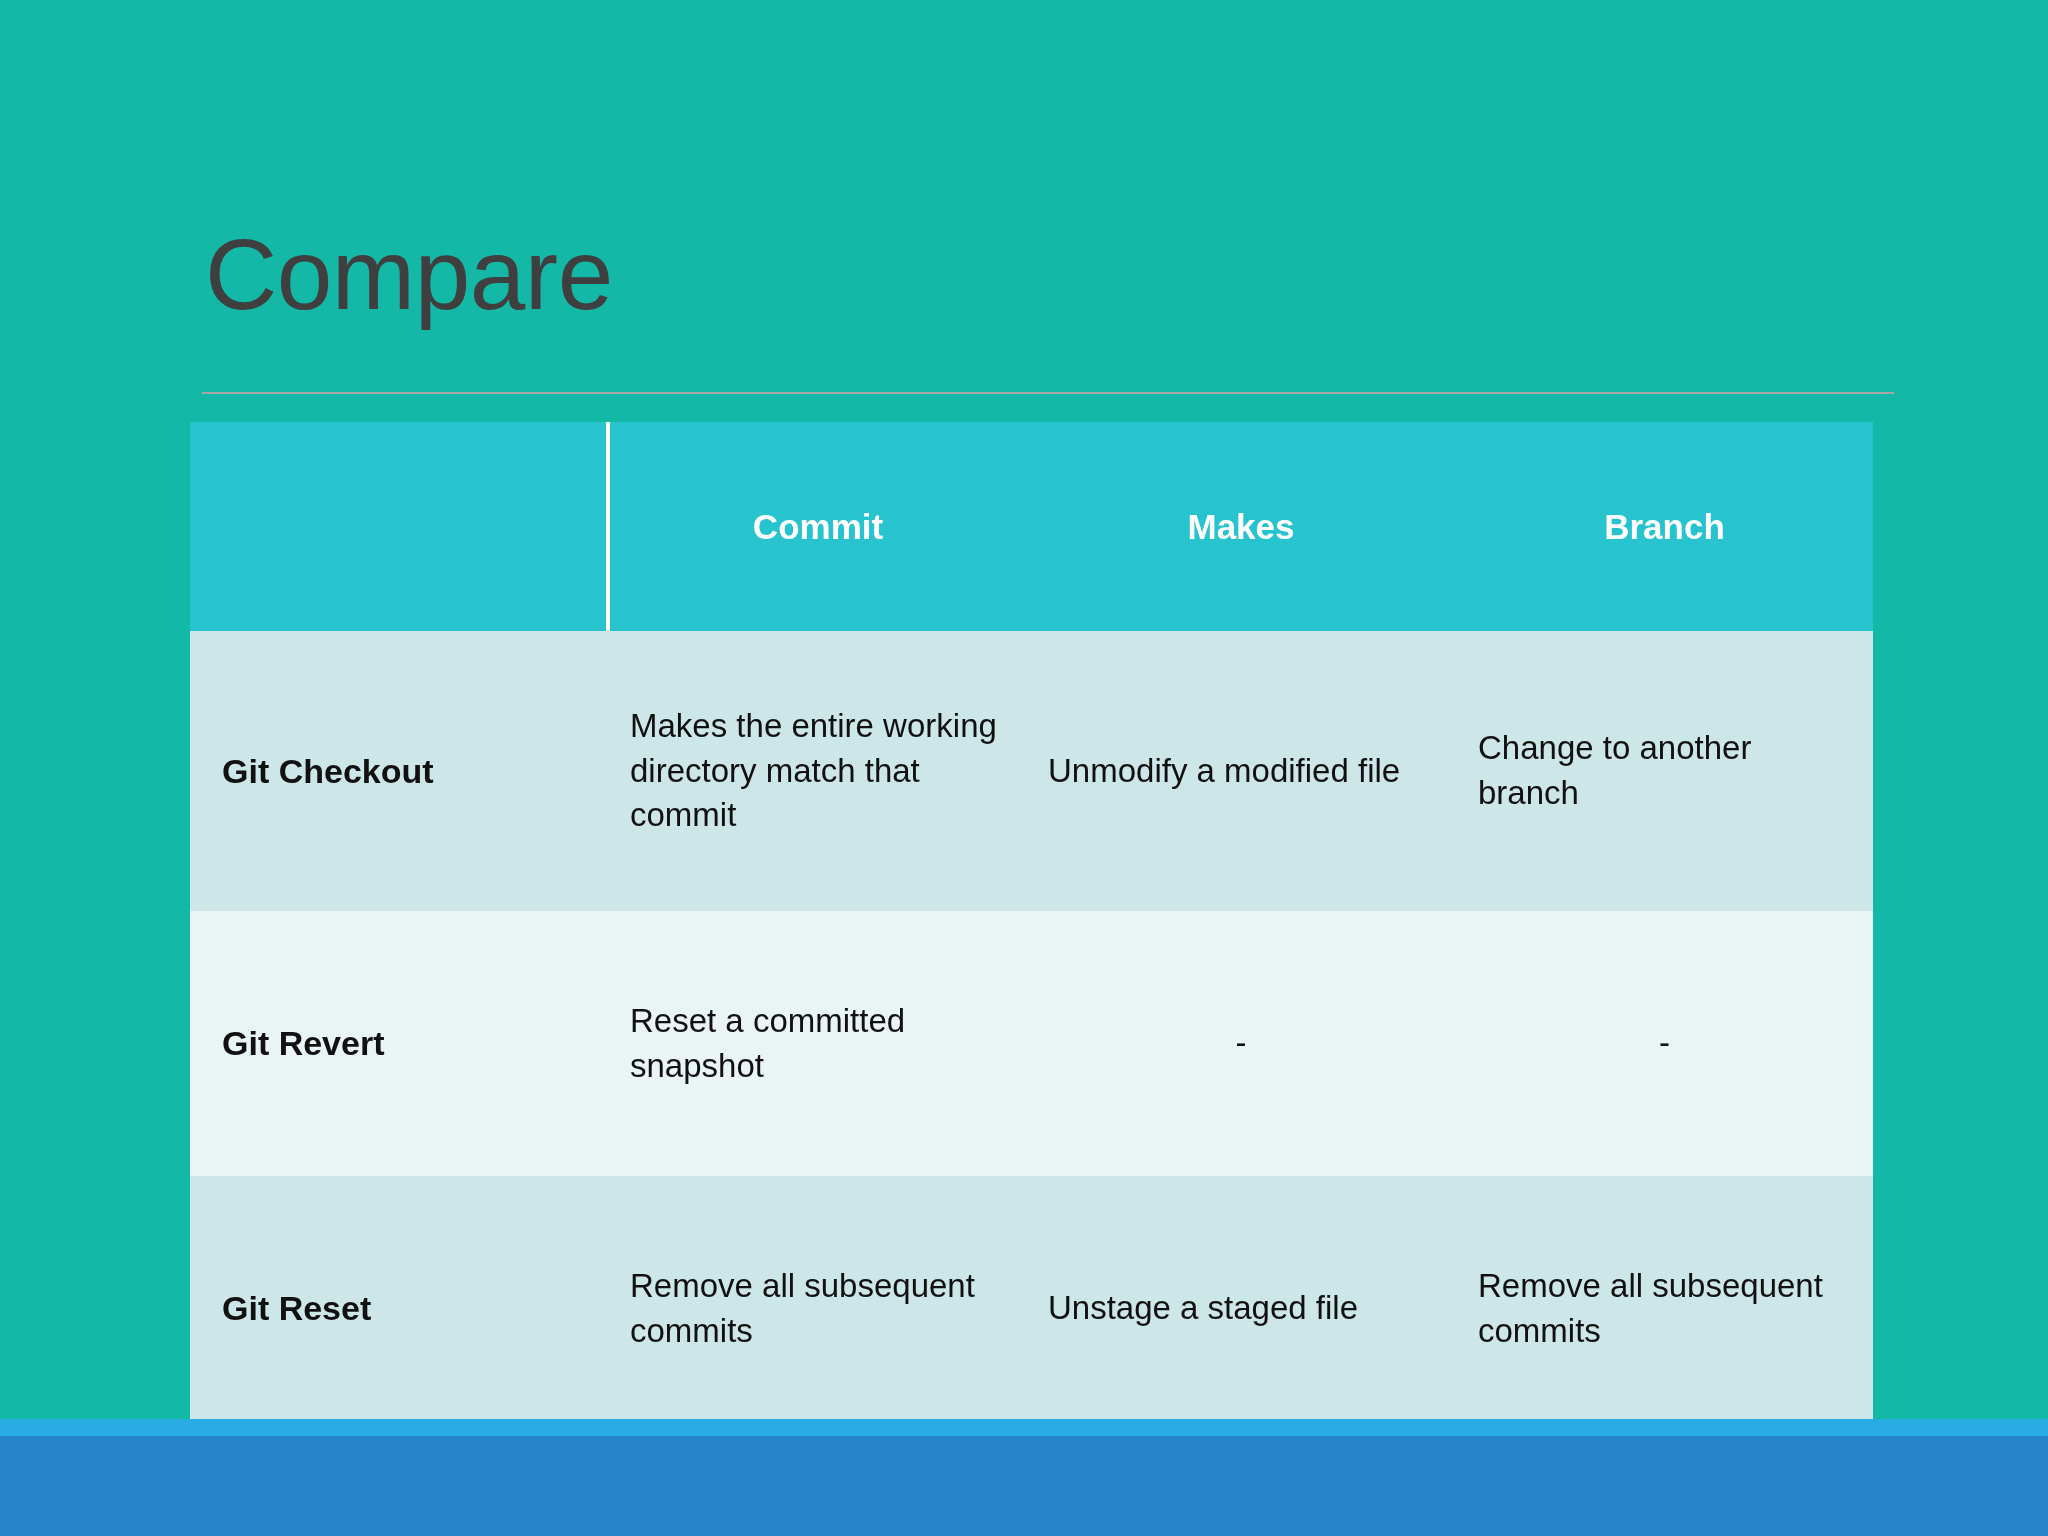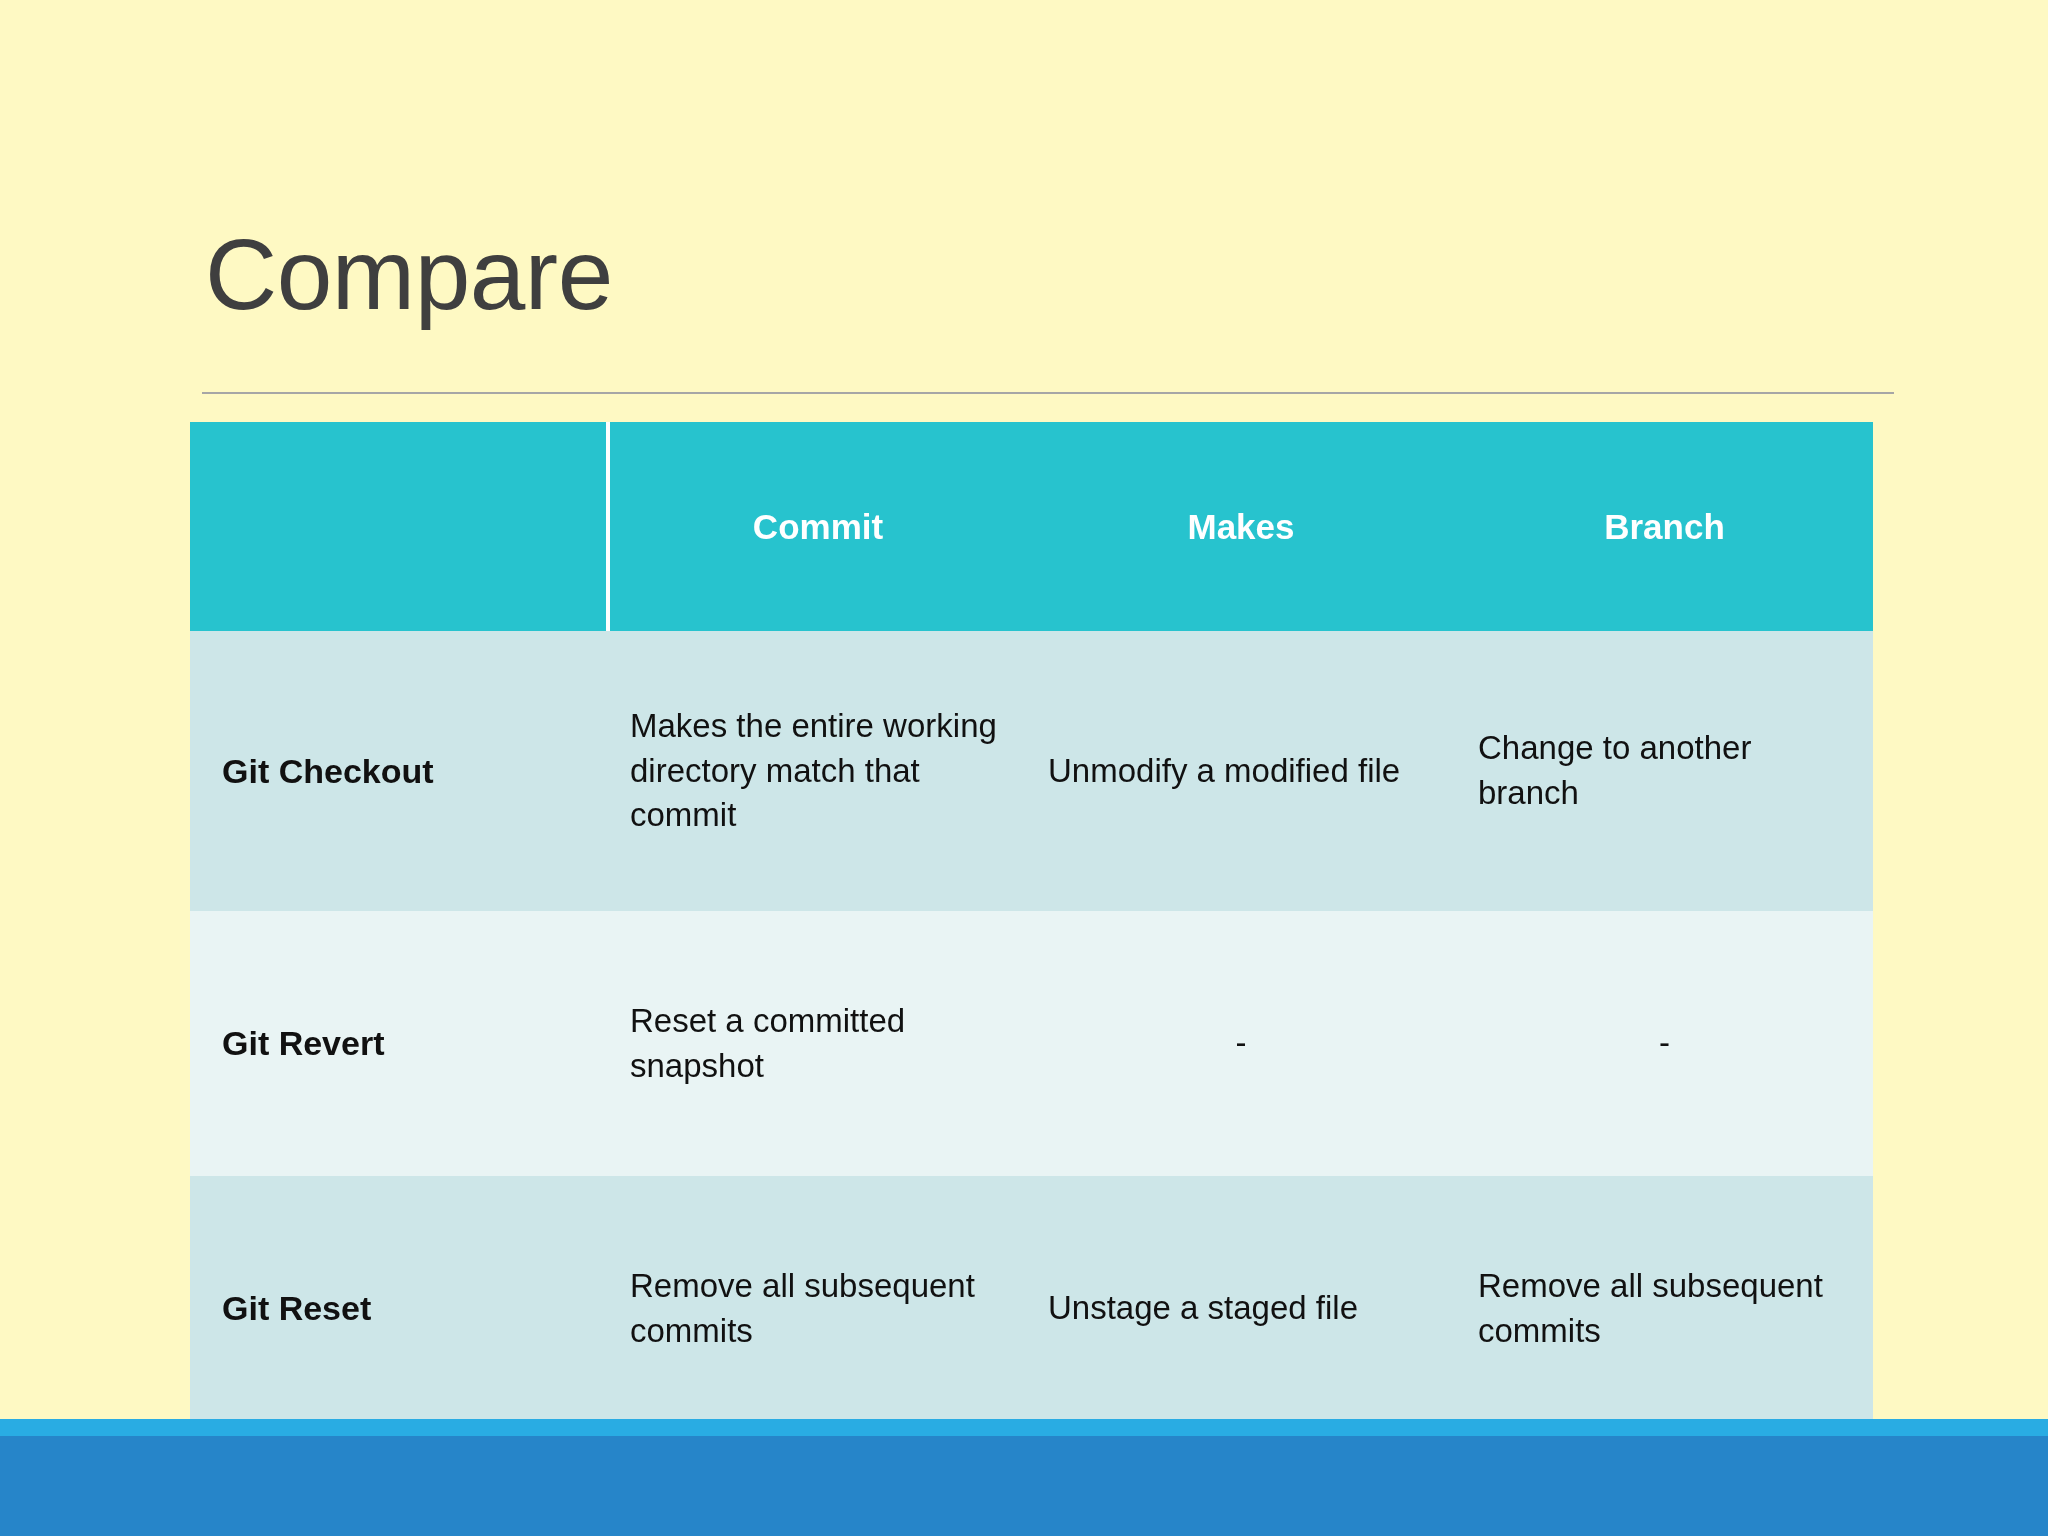--- a/index.html
+++ b/index.html
@@ -12,21 +12,21 @@
     background: #ffffff;
     font-family: "Liberation Sans", sans-serif;
     overflow: hidden;
     position: relative;
   }
 
   
   .slide {
     position: absolute;
     inset: 0;
-    background: #fef9c3;
+    background: #14b8a6;
   }
 
   
   .title-block {
     position: absolute;
     left: 205px;
     top: 222px;
     width: 1690px;
   }
   .slide-title {

